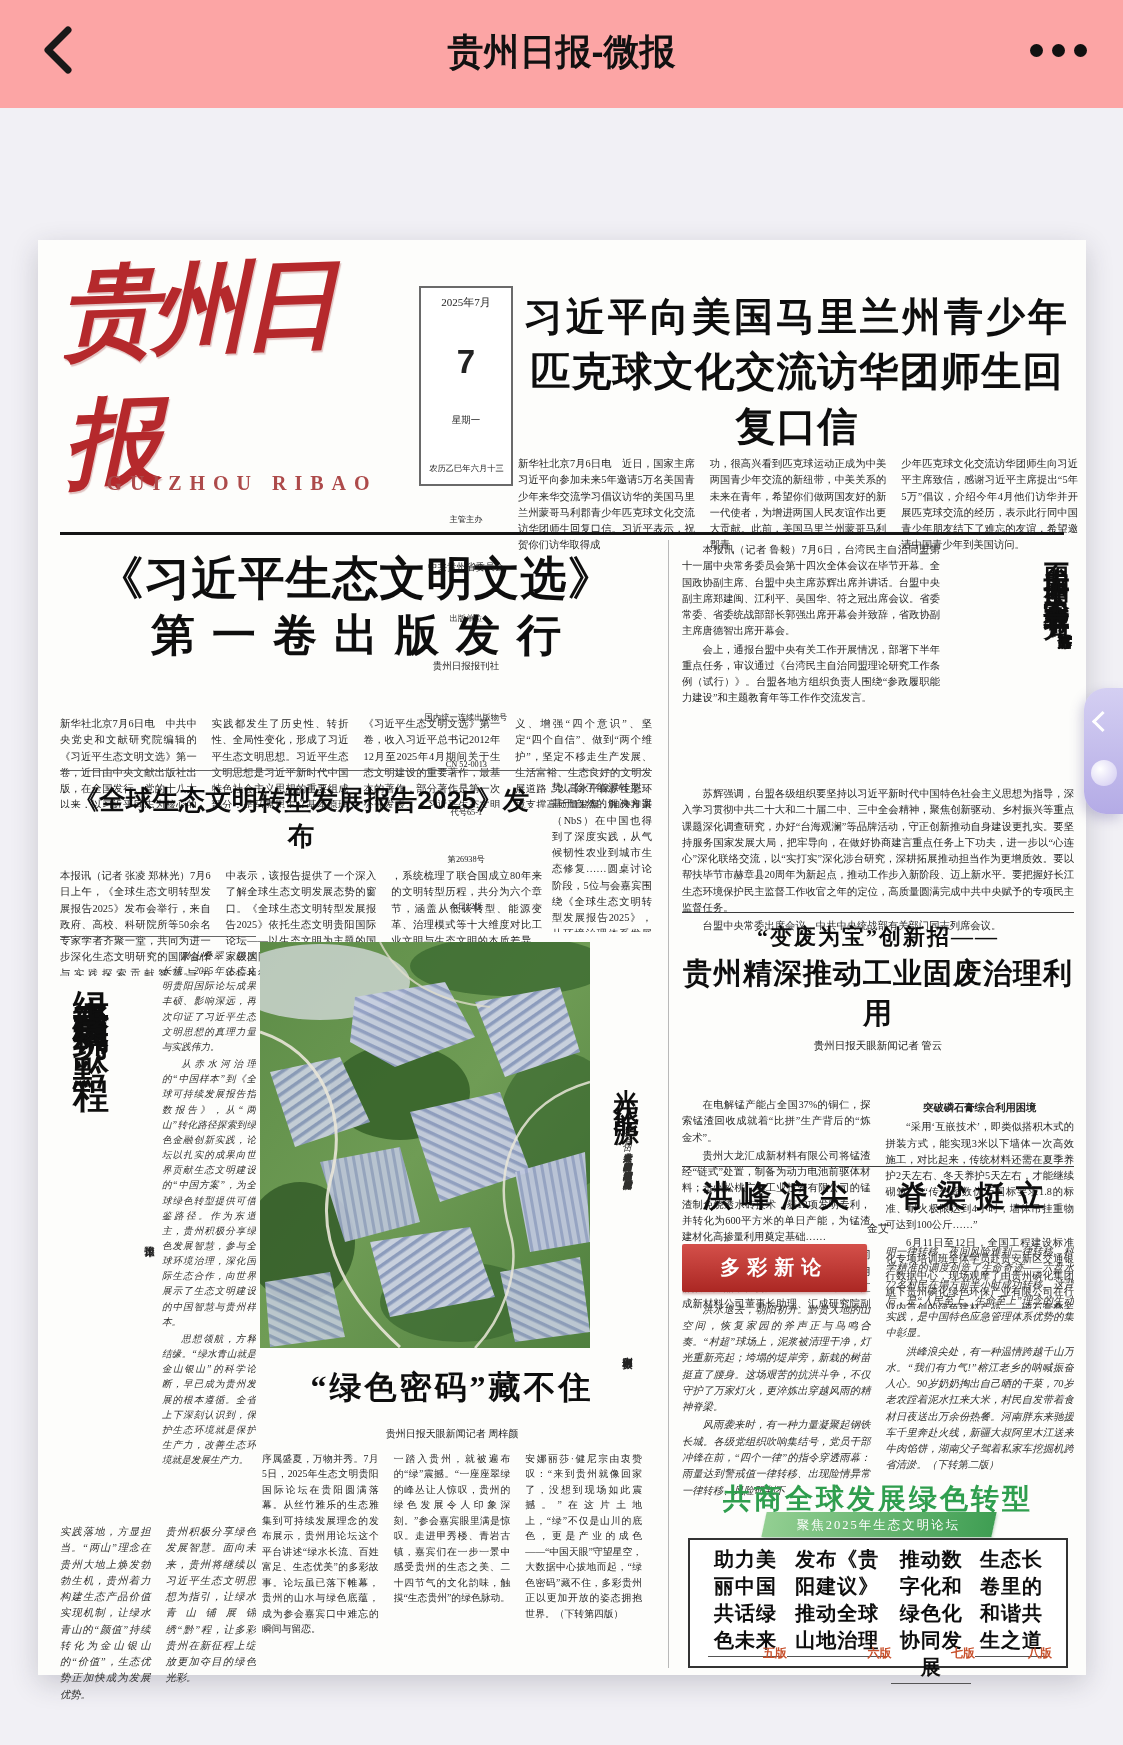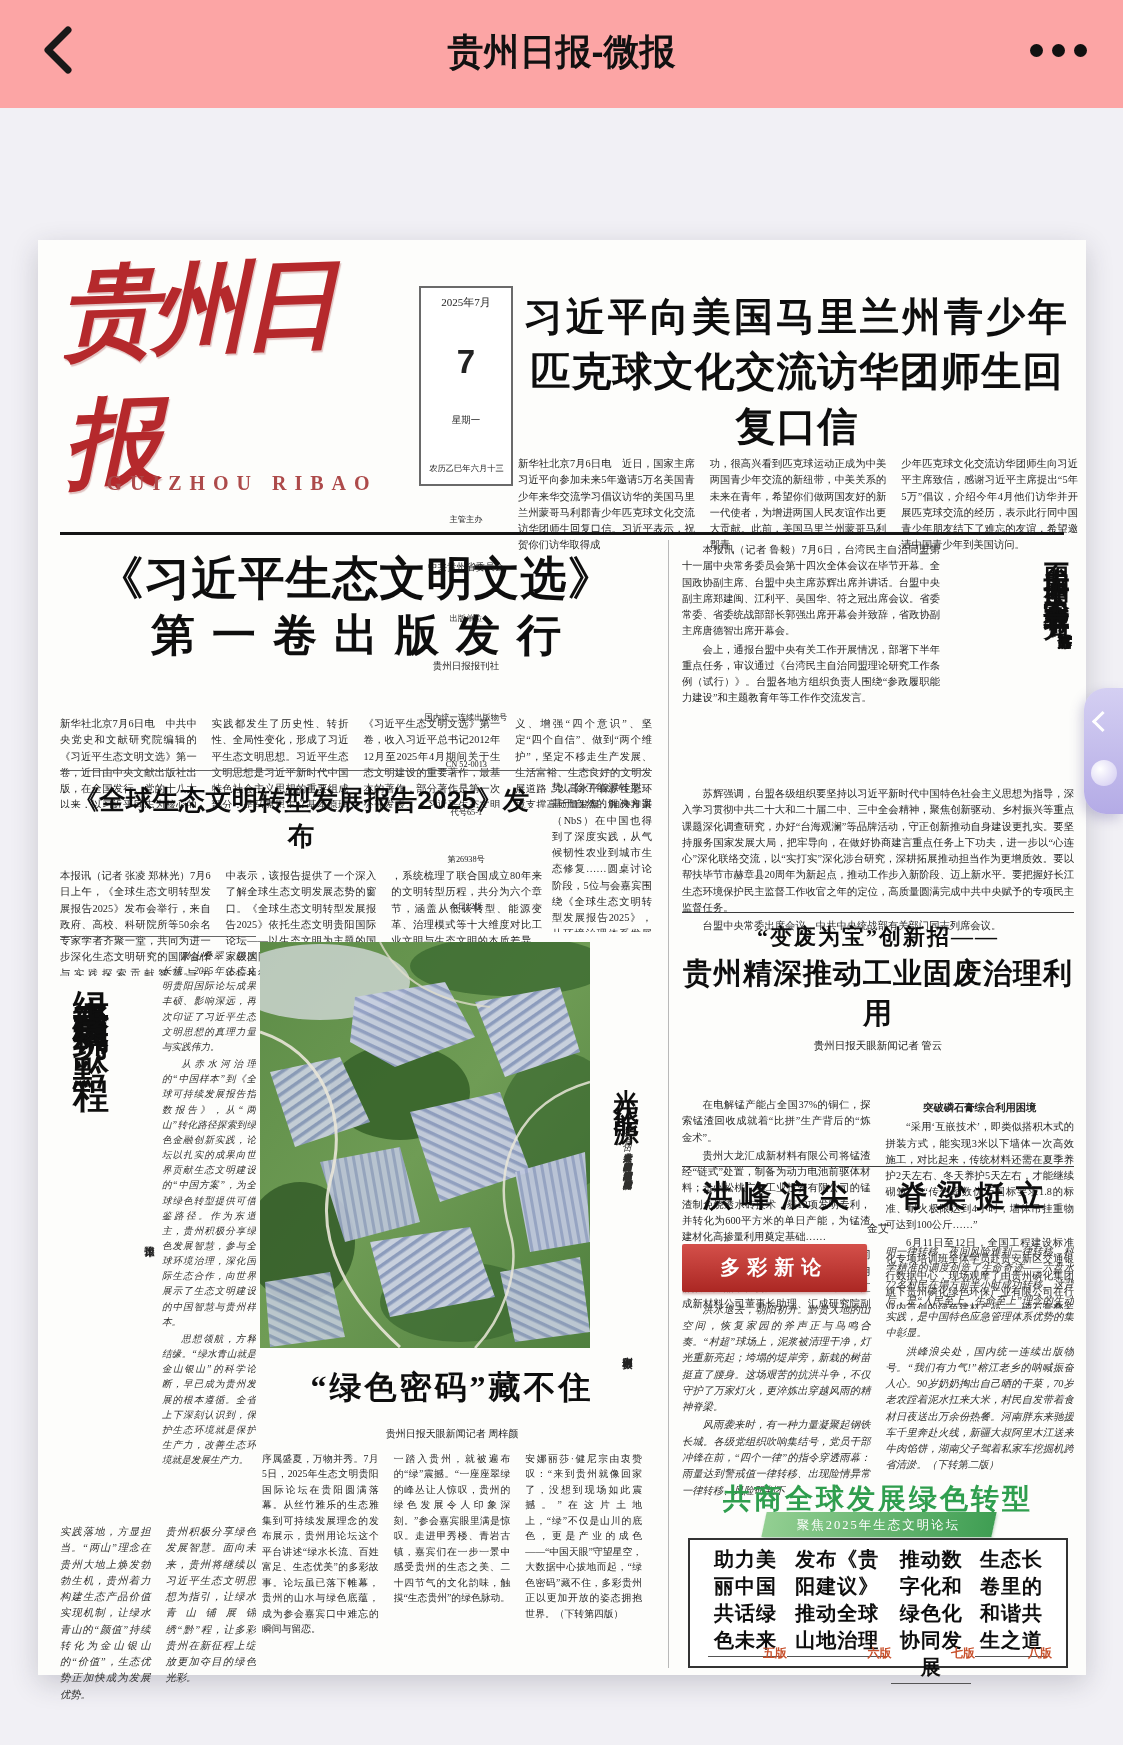--- a/index.html
+++ b/index.html
@@ -310,21 +310,21 @@
     <div class="f-h h-serif ctr">洪峰浪尖　脊梁挺立</div>
     <div class="f-by ctr">金艾</div>
     <div class="f-body bt kai flexcols">
       <div>
         <div class="badge" style="font-style:normal;">多彩新论</div>
         <p>洪水退去，朝阳初升。黔贵大地的山空间，恢复家园的斧声正与鸟鸣合奏。“村超”球场上，泥浆被清理干净，灯光重新亮起；垮塌的堤岸旁，新栽的树苗挺直了腰身。这场艰苦的抗洪斗争，不仅守护了万家灯火，更淬炼出穿越风雨的精神脊梁。</p>
         <p>风雨袭来时，有一种力量凝聚起钢铁长城。各级党组织吹响集结号，党员干部冲锋在前，“四个一律”的指令穿透雨幕：雨量达到警戒值一律转移、出现险情异常一律转移、风险研判不</p>
       </div>
       <div>
         <p class="noind">明一律转移、夜间风险难判一律转移。科学精准的调度创造了生命奇迹——六盘水72名村民在塌方前半小时成功转移。这背后，是“人民至上、生命至上”理念的生动实践，是中国特色应急管理体系优势的集中彰显。</p>
-        <p>洪峰浪尖处，国内统一连续出版物号。“我们有力气!”榕江老乡的呐喊振奋人心。90岁奶奶掏出自己晒的干菜，70岁老农蹚着泥水扛来大米，村民自发带着食材日夜送出万余份热餐。河南胖东来驰援车千里奔赴火线，新疆大叔阿里木江送来牛肉馅饼，湖南父子驾着私家车挖掘机跨省清淤。（下转第二版）</p>
+        <p>洪峰浪尖处，有一种温情跨越千山万水。“我们有力气!”榕江老乡的呐喊振奋人心。90岁奶奶掏出自己晒的干菜，70岁老农蹚着泥水扛来大米，村民自发带着食材日夜送出万余份热餐。河南胖东来驰援车千里奔赴火线，新疆大叔阿里木江送来牛肉馅饼，湖南父子驾着私家车挖掘机跨省清淤。（下转第二版）</p>
       </div>
     </div>
   </div>
 
   <div class="abs banner-t h-sans ctr">共商全球发展绿色转型</div>
   <div class="abs banner-s">
     <span>聚焦2025年生态文明论坛</span>
   </div>
   <div class="abs fbox">
     <div class="fitem">

